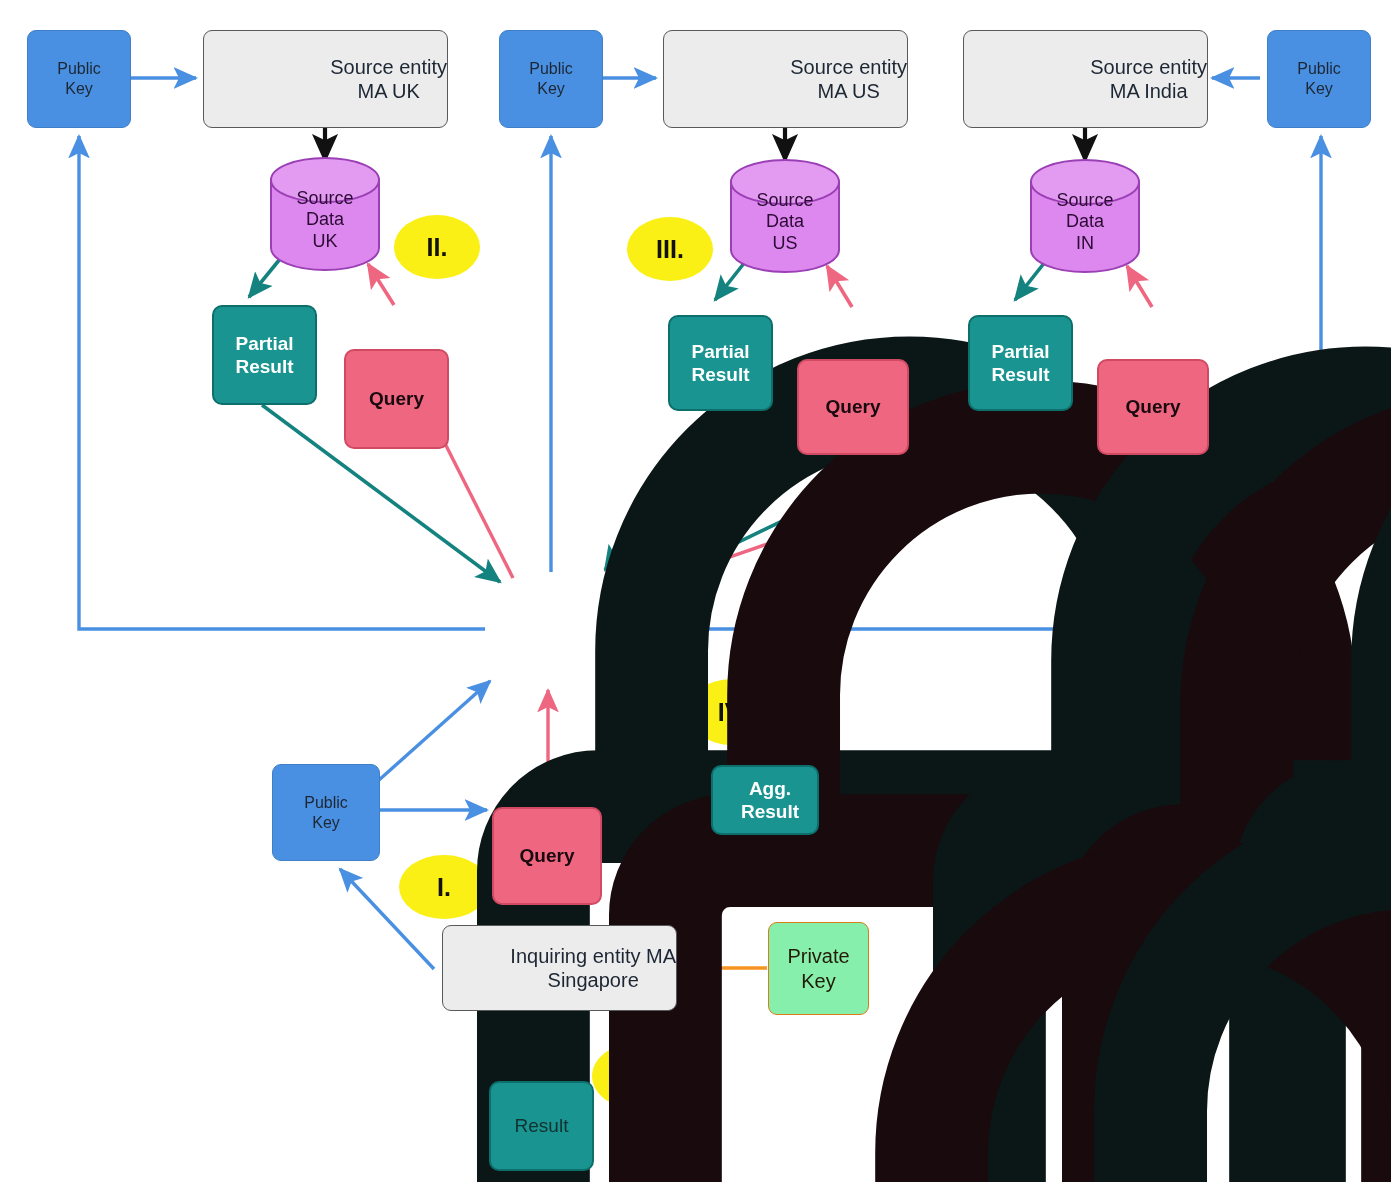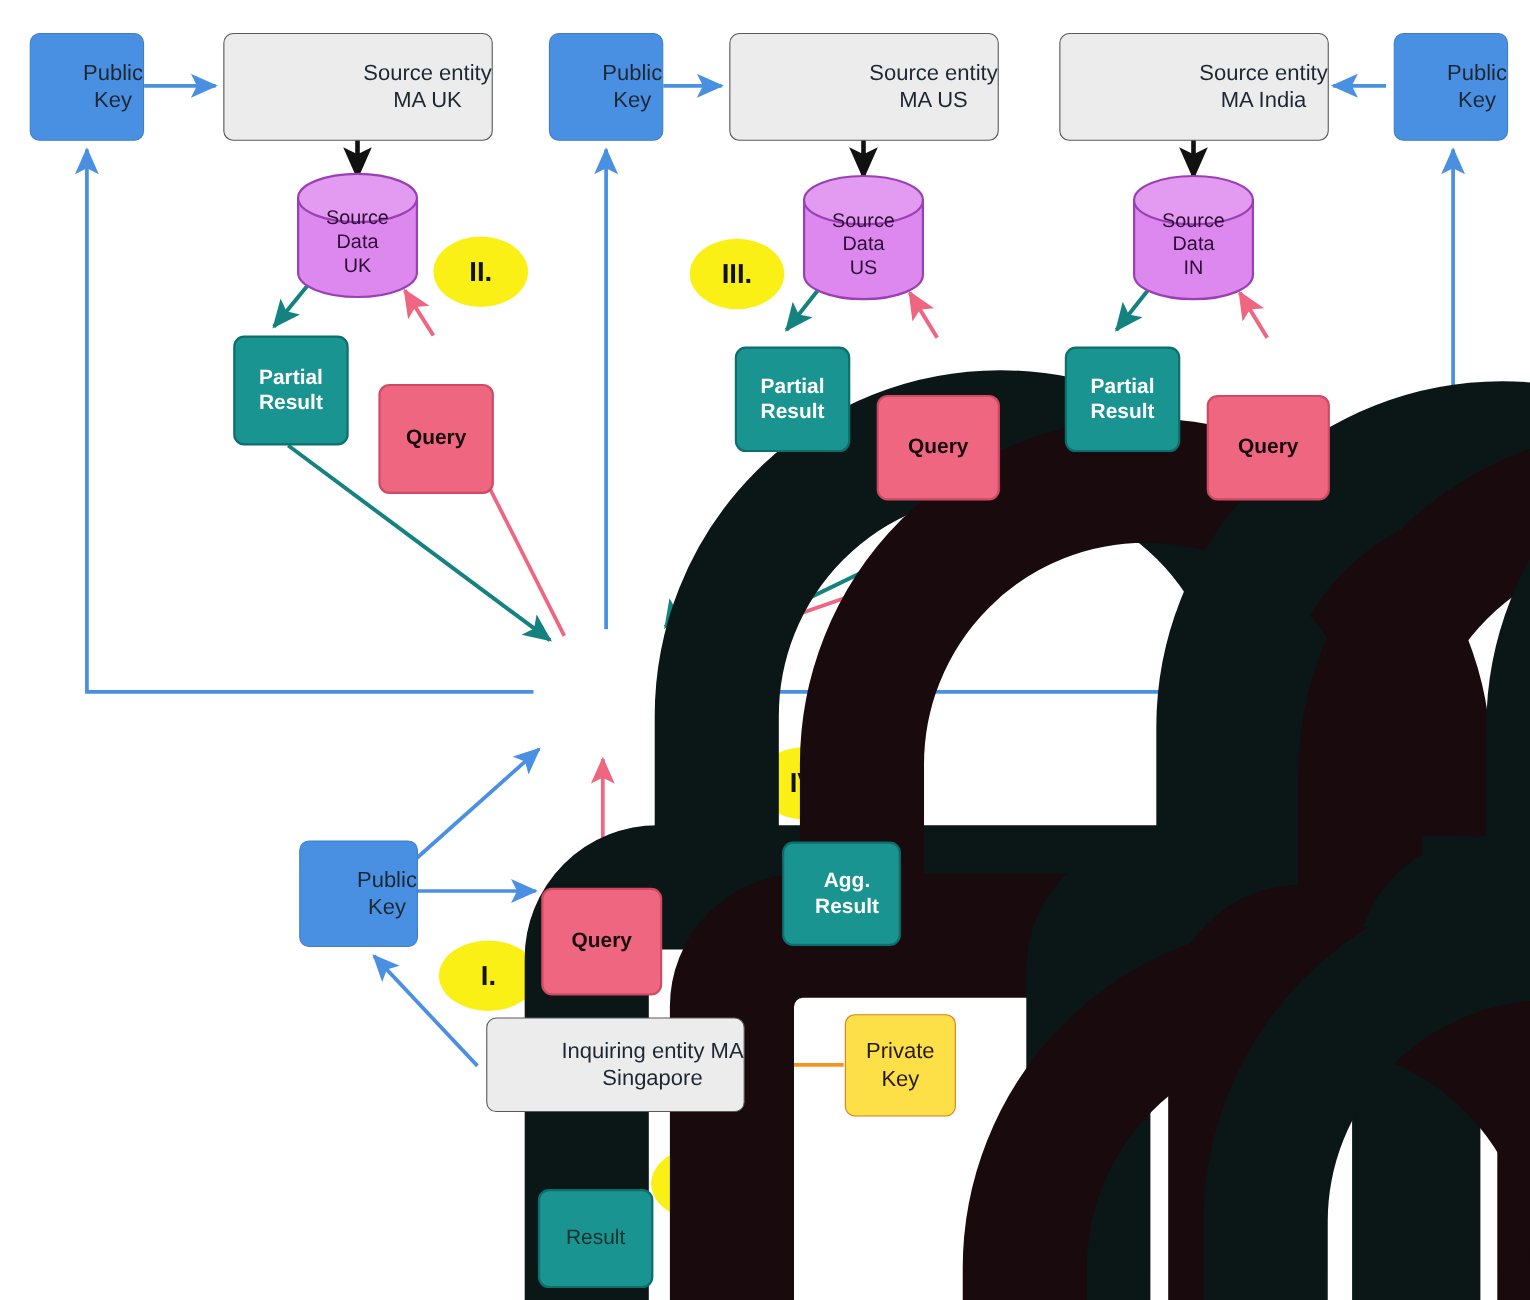--- a/index.html
+++ b/index.html
@@ -3,23 +3,23 @@
 <meta charset="utf-8">
 <style>
   html,body{margin:0;padding:0;background:#ffffff;}
   body{font-family:"Liberation Sans","DejaVu Sans",sans-serif;}
   #stage{position:relative;width:1391px;height:1182px;background:#ffffff;overflow:hidden;}
   #stage svg{position:absolute;left:0;top:0;width:1391px;height:1182px;}
   .node{position:absolute;box-sizing:border-box;display:flex;align-items:center;justify-content:center;text-align:center;}
   .node .lbl{white-space:pre-line;line-height:1.22;}
 
   
-  .keybox{background:#4a90e2;border:1px solid #3f7fc8;border-radius:9px;color:#1d2733;font-size:20px;justify-content:flex-end;}
-  
-  .privbox{background:#fde047;border:1px solid #d97e14;border-radius:9px;color:#241a08;font-size:20px;}
+  .keybox{background:#4a90e2;border:1px solid #3f7fc8;border-radius:9px;color:#1d2733;font-size:16px;}
+  
+  .privbox{background:#86efac;border:1px solid #d97e14;border-radius:9px;color:#241a08;font-size:20px;}
   
   .entity{background:#ececed;border:1.5px solid #58595b;border-radius:9px;color:#1d2733;font-size:20px;justify-content:flex-end;}
   
   .teal{background:#1a9490;border:2px solid #0c6f6c;border-radius:10px;color:#ffffff;font-size:19px;font-weight:bold;}
   .teal.plain{font-weight:normal;color:#103231;font-size:19px;}
   
   .pink{background:#ee6680;border:2px solid #d04a64;border-radius:10px;color:#180a0e;font-size:19px;font-weight:bold;margin-top:44px;}
   
   .cyl{color:#2b0a33;font-size:18px;}
   .cyl .cylinner{position:relative;z-index:2;line-height:1.18;}
@@ -239,21 +239,21 @@
   </div>
 
   <div class="node pink" style="left:492px;top:763px;width:110px;height:98px;">
     <span class="lbl">Query</span>
     <svg class="lock" viewBox="0 0 20 22">
       <path d="M5.2,9.5 v-3.1 a4.8,4.8 0 0 1 9.6,0 v3.1" fill="none" stroke="#190a0e" stroke-width="2.1"></path>
       <rect x="3" y="9.3" width="14" height="10.6" rx="1.2" fill="none" stroke="#190a0e" stroke-width="2.1"></rect>
     </svg>
   </div>
 
-  <div class="node teal" style="left:711px;top:765px;width:108px;height:95px;padding-left:10px;">
+  <div class="node teal" style="left:711px;top:765px;width:108px;height:70px;padding-left:10px;">
     <span class="lbl">Agg.
 Result</span>
     <svg class="lock" viewBox="0 0 20 22">
       <path d="M5.2,9.5 v-3.1 a4.8,4.8 0 0 1 9.6,0 v3.1" fill="none" stroke="#0b1717" stroke-width="2.1"></path>
       <rect x="3" y="9.3" width="14" height="10.6" rx="1.2" fill="none" stroke="#0b1717" stroke-width="2.1"></rect>
     </svg>
   </div>
 
   <div class="node entity" style="left:442px;top:925px;width:235px;height:86px;">
     <span class="lbl">Inquiring entity MA

